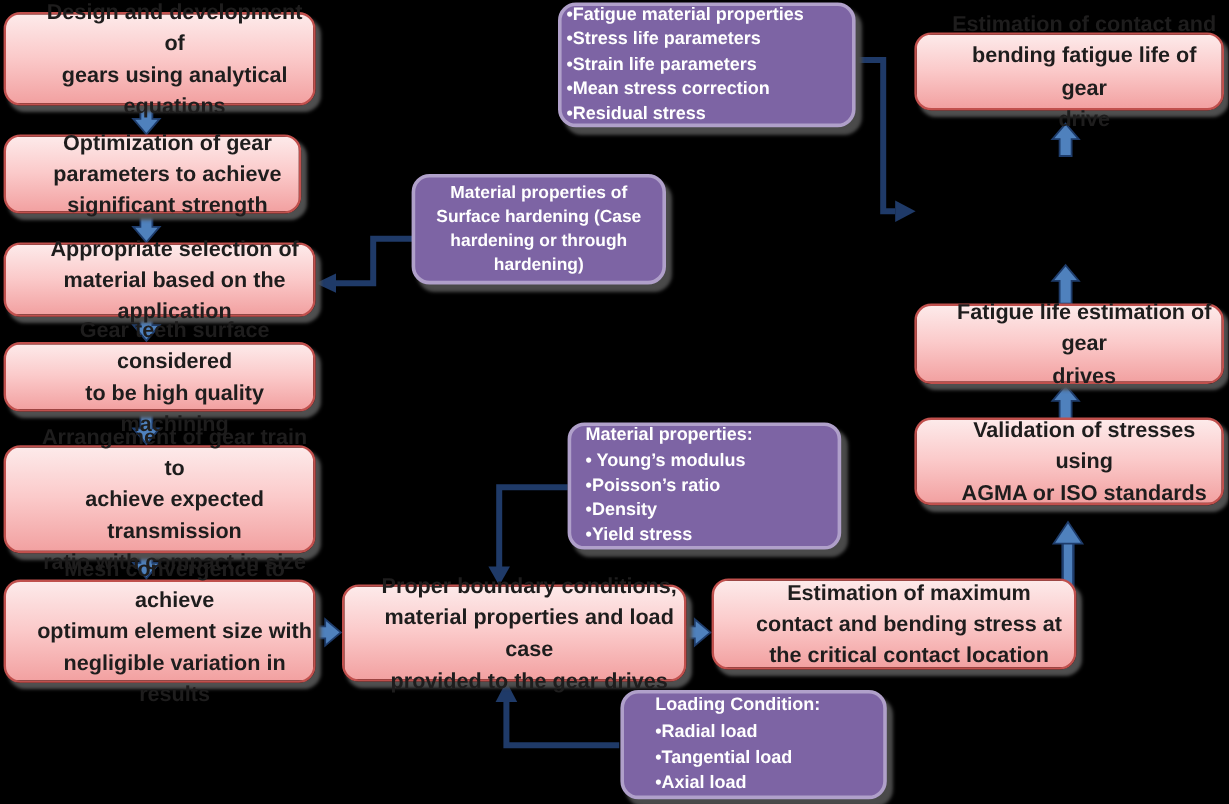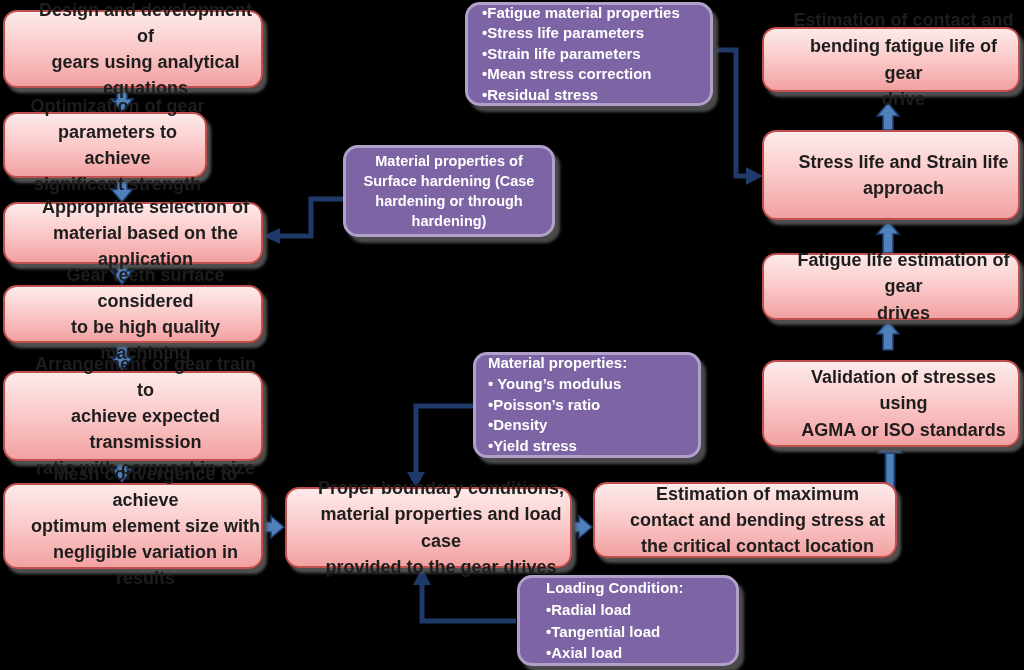--- a/index.html
+++ b/index.html
@@ -13,32 +13,32 @@
         border:2px solid #c0504d;border-radius:14px;color:#1e1d1d;
         font-size:18px;line-height:1.45;text-align:center;
         box-shadow:4px 5px 3px #4f4f4f;padding-left:25px;}
   .purple{background:#7d64a4;border:3px solid #b0a0ca;border-radius:15px;color:#ffffff;
           font-size:15px;line-height:1.38;
           box-shadow:5px 6px 3px #4a4a4a;}
   .purple .txt{text-align:left;}
   .purple.centered .txt{text-align:center;}
   
   #n-l1{left:3px;top:10px;width:260px;height:78px;}
-  #n-l2{left:3px;top:112px;width:204px;height:66px;}
+  #n-l2{left:3px;top:112px;width:248px;height:66px;}
   #n-l3{left:3px;top:202px;width:260px;height:62px;}
   #n-l4{left:3px;top:285px;width:260px;height:58px;}
   #n-l5{left:3px;top:371px;width:260px;height:90px;}
   #n-l6{left:3px;top:483px;width:260px;height:86px;}
   #n-proper{left:285px;top:487px;width:287px;height:81px;}
   #n-maxstress{left:593px;top:482px;width:304px;height:76px;}
   #n-r1{left:762px;top:27px;width:258px;height:65px;}
   #n-r2{left:762px;top:130px;width:258px;height:90px;}
   #n-r3{left:762px;top:253px;width:258px;height:67px;}
-  #n-r4{left:762px;top:360px;width:258px;height:87px;}
-  #n-fatparams{left:465px;top:2px;width:248px;height:104px;padding-left:14px;line-height:1.36;}
+  #n-r4{left:762px;top:348px;width:258px;height:73px;}
+  #n-fatparams{left:465px;top:2px;width:248px;height:104px;padding-left:4px;line-height:1.36;}
   #n-surfhard{left:343px;top:145px;width:212px;height:92px;font-size:14.5px;}
   #n-matprops{left:473px;top:352px;width:228px;height:106px;padding-left:12px;border-radius:14px;}
   #n-loading{left:517px;top:575px;width:222px;height:91px;padding-left:26px;line-height:1.44;}
 </style>
 </head>
 <body>
 
 <div class="stage">
 
   <svg class="connectors" width="1024" height="670" viewBox="0 0 1024 670">
@@ -120,24 +120,20 @@
     <div class="txt">Estimation of maximum
 contact and bending stress at
 the critical contact location</div>
   </div>
 
   <div class="node pink" id="n-r1">
     <div class="txt">Estimation of contact and
 bending fatigue life of gear
 drive</div>
   </div>
-  <div class="node pink" id="n-r2">
-    <div class="txt">Stress life and Strain life
-approach</div>
-  </div>
   <div class="node pink" id="n-r3">
     <div class="txt">Fatigue life estimation of gear
 drives</div>
   </div>
   <div class="node pink" id="n-r4">
     <div class="txt">Validation of stresses using
 AGMA or ISO standards</div>
   </div>
 
   <div class="node purple" id="n-fatparams">

